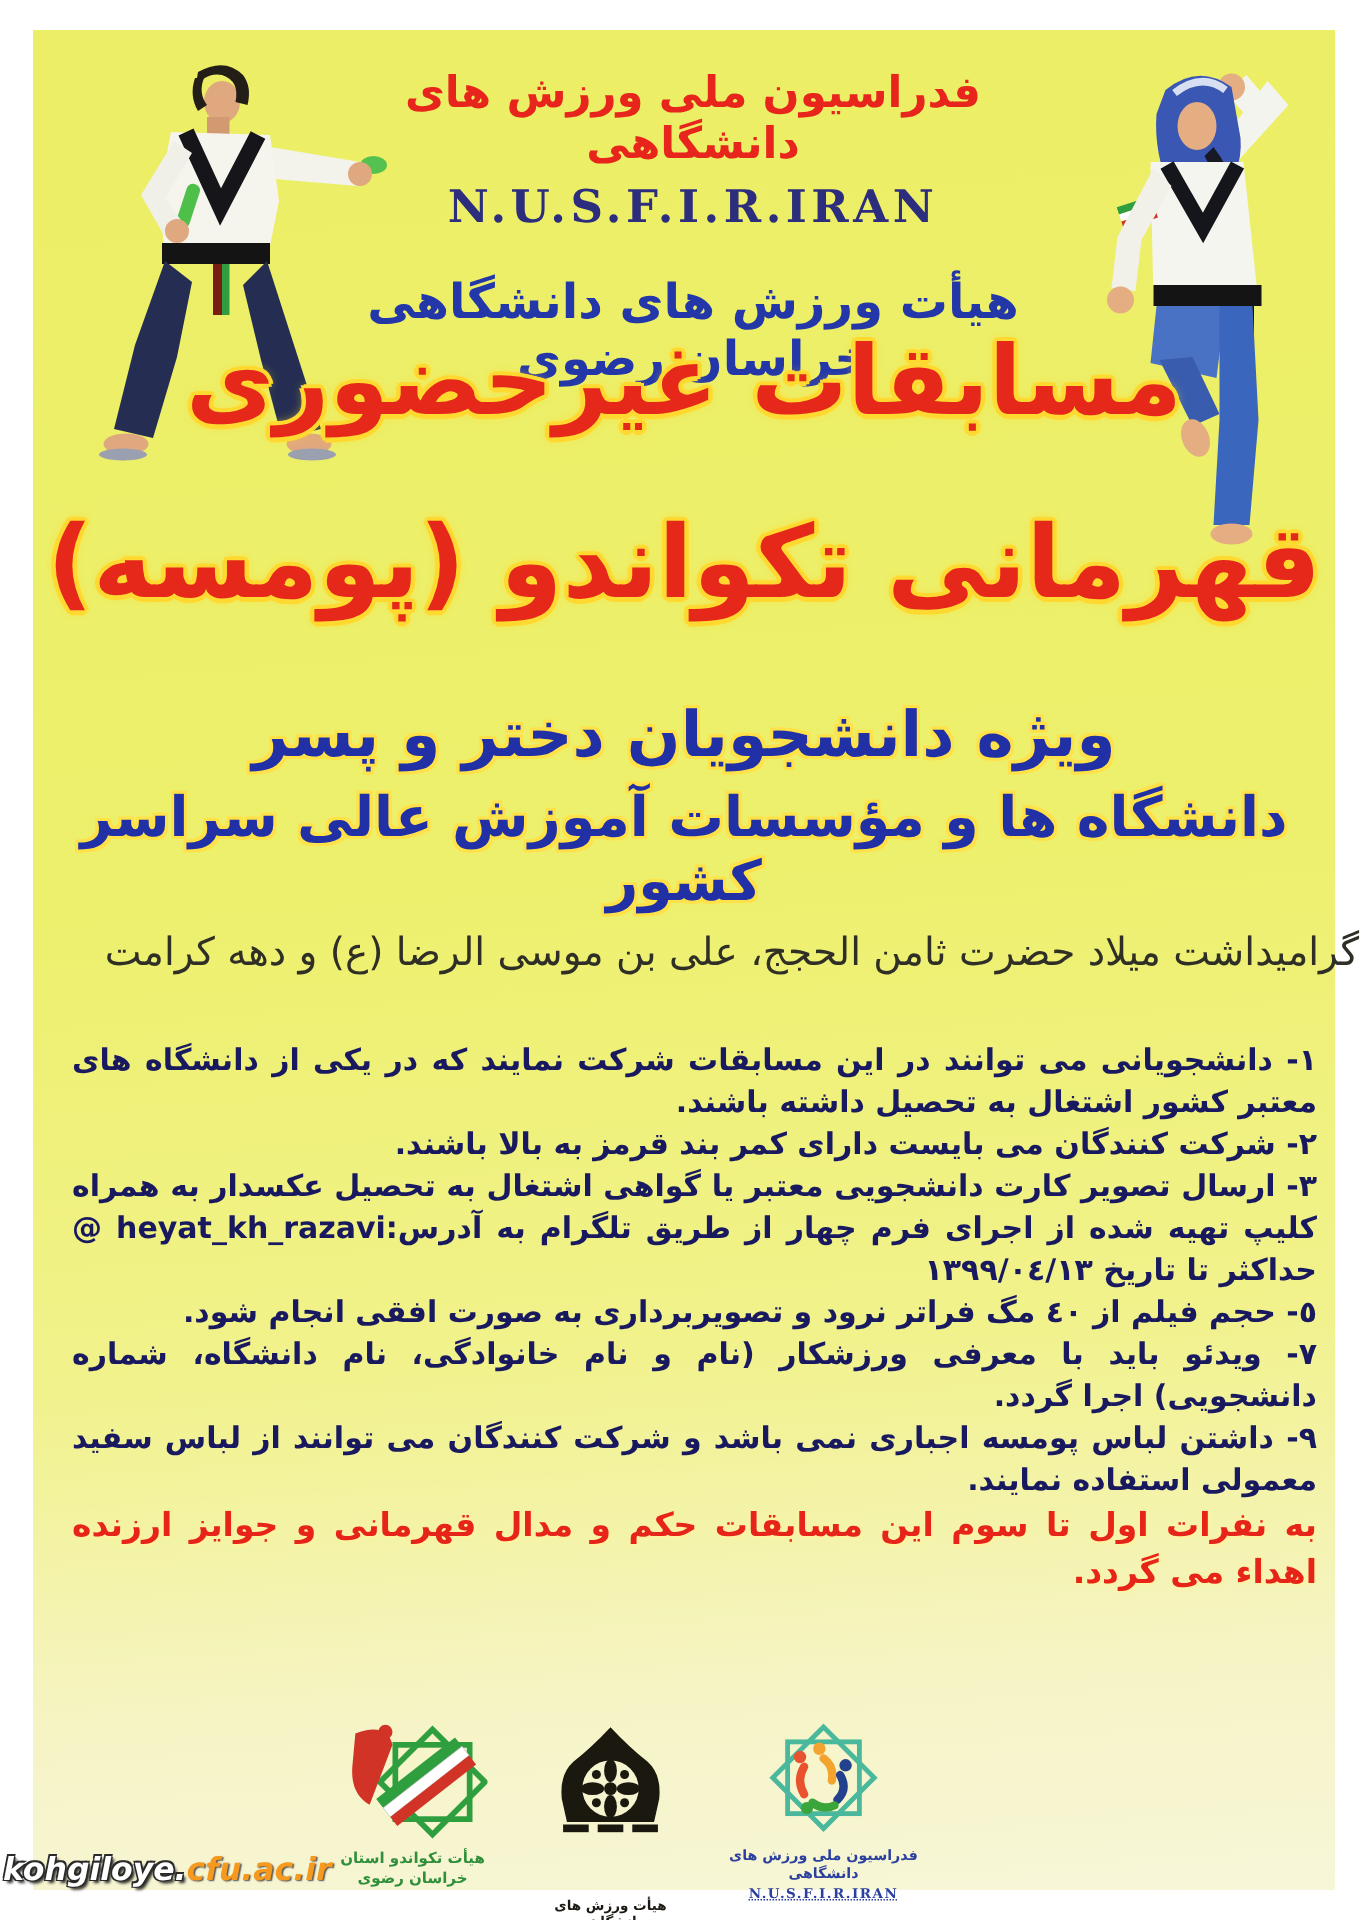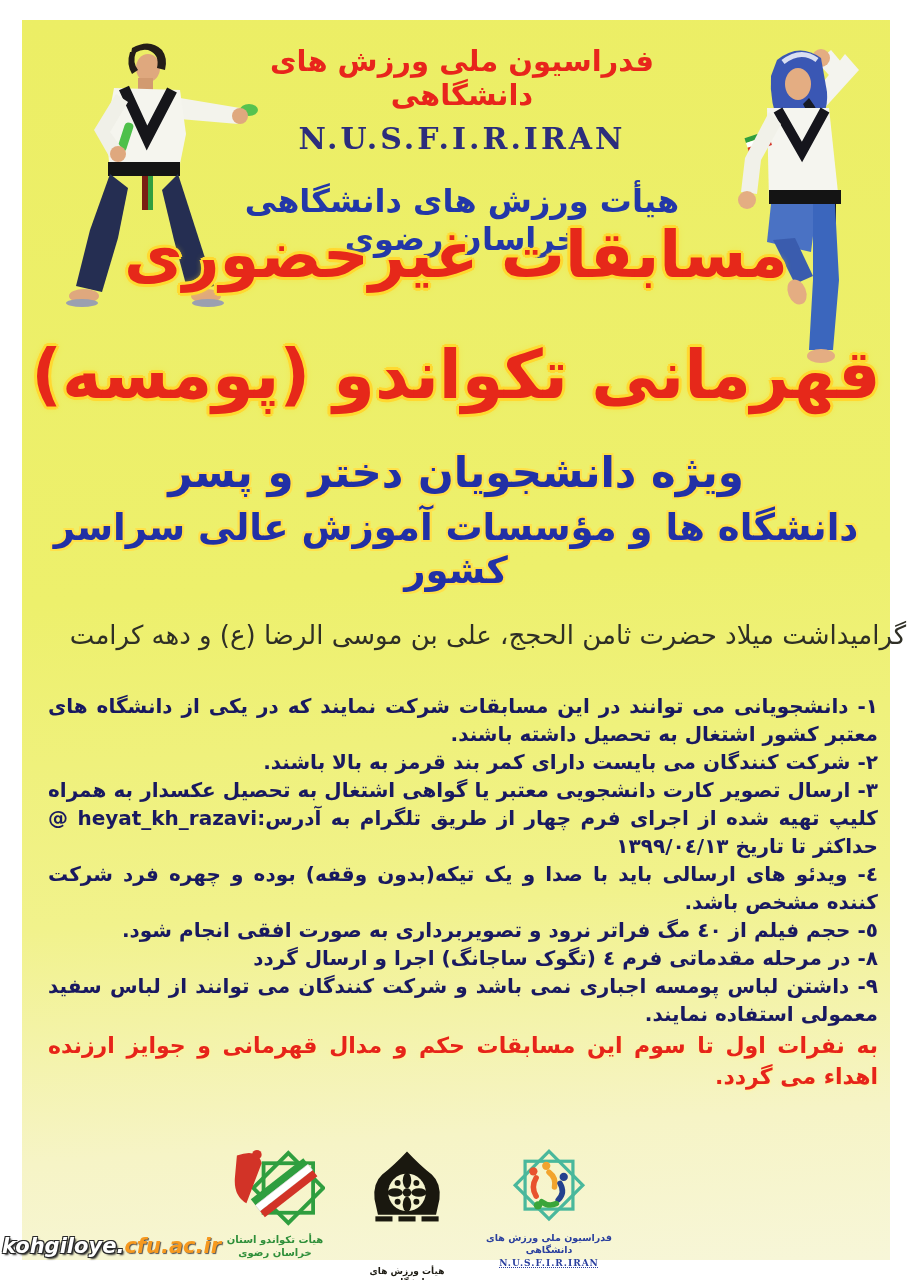--- a/index.html
+++ b/index.html
@@ -14,21 +14,21 @@
         font-weight:bold;letter-spacing:3px;}
   .h-blue{margin-top:26px;color:#2337a8;font-size:32px;font-weight:bold;}
   
   .title{position:absolute;left:0;width:100%;text-align:center;font-weight:bold;color:#e6281a;
         text-shadow:-3px 0 0 #ffd930,3px 0 0 #ffd930,0 -3px 0 #ffd930,0 3px 0 #ffd930,
         -2px -2px 0 #ffd930,2px -2px 0 #ffd930,-2px 2px 0 #ffd930,2px 2px 0 #ffd930,0 0 7px #ffd930;}
   .t1{top:198px;font-size:64px;}
   .t2{top:316px;font-size:67px;}
   .sub{position:absolute;left:0;width:100%;text-align:center;font-weight:bold;color:#2230a5;
         text-shadow:-2px 0 0 #ffe14a,2px 0 0 #ffe14a,0 -2px 0 #ffe14a,0 2px 0 #ffe14a,
-        -2px -2px 0 #ffe14a,2px -2px 0 #ffe14a,-2px 2px 0 #ffe14a,2px 2px 0 #ffe14a;}
+        -2px -2px 0 #ffe14a,2px -2px 0 #ffe14a,-2px 2px 0 #ffe14a,2px 2px 0 #ffe14a;margin-top:17px;}
   .s1{top:428px;font-size:42px;}
   .s2{top:486px;font-size:37px;}
   .dedication{position:absolute;left:0;top:600px;width:100%;text-align:center;font-size:26px;
         color:#2f2f26;direction:rtl;margin-left:32px;}
   
   .rules{position:absolute;right:12px;left:26px;top:672px;direction:rtl;text-align:justify;
         color:#191960;font-weight:bold;font-size:20px;line-height:1.4;}
   .rules-heading{font-size:22px;color:#0d0d46;margin-bottom:2px;}
   .prize{color:#e6241a;font-size:22px;margin-top:3px;
         text-shadow:0 0 4px #fff3a0,1px 1px 0 #fff3a0;}
@@ -123,23 +123,22 @@
     <div class="title t2">قهرمانی تکواندو (پومسه)</div>
     <div class="sub s1">ویژه دانشجویان دختر و پسر</div>
     <div class="sub s2">دانشگاه ها و مؤسسات آموزش عالی سراسر کشور</div>
 
     <div class="dedication">گرامیداشت میلاد حضرت ثامن الحجج، علی بن موسی الرضا (ع) و دهه کرامت</div>
 
     <div class="rules">
       <div class="rule">۱- دانشجویانی می توانند در این مسابقات شرکت نمایند که در یکی از دانشگاه های معتبر کشور اشتغال به تحصیل داشته باشند.</div>
       <div class="rule">۲- شرکت کنندگان می بایست دارای کمر بند قرمز به بالا باشند.</div>
       <div class="rule">۳- ارسال تصویر کارت دانشجویی معتبر یا گواهی اشتغال به تحصیل عکسدار به همراه کلیپ تهیه شده از اجرای فرم چهار از طریق تلگرام به آدرس:heyat_kh_razavi @ حداکثر تا تاریخ ۱۳۹۹/۰٤/۱۳</div>
-      <div class="rule">٤- ویدئو های ارسالی باید با صدا و یک تیکه(بدون وقفه) بوده و چهره فرد شرکت کننده مشخص باشد.</div>
       <div class="rule">٥- حجم فیلم از ٤٠ مگ فراتر نرود و تصویربرداری به صورت افقی انجام شود.</div>
-      <div class="rule">۸- در مرحله مقدماتی فرم ٤ (تگوک ساجانگ) اجرا و ارسال گردد</div>
+      <div class="rule">۷- ویدئو باید با معرفی ورزشکار (نام و نام خانوادگی، نام دانشگاه، شماره دانشجویی) اجرا گردد.</div>
       <div class="rule">۹- داشتن لباس پومسه اجباری نمی باشد و شرکت کنندگان می توانند از لباس سفید معمولی استفاده نمایند.</div>
       <div class="prize">به نفرات اول تا سوم این مسابقات حکم و مدال قهرمانی و جوایز ارزنده اهداء می گردد.</div>
     </div>
 
     <div class="logos">
 
       <div class="logo logo-1">
         <svg width="100" height="80" viewBox="0 0 104 84">
           <g stroke="#2f9e3f" stroke-width="4" fill="none">
             <rect x="40" y="16" width="52" height="52"></rect>

